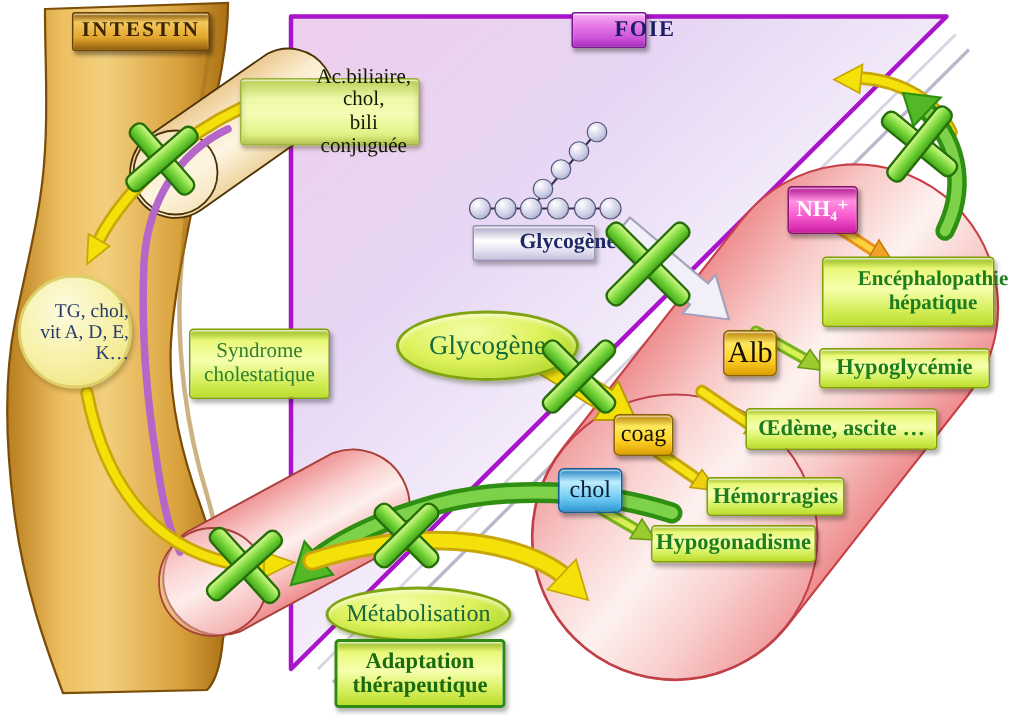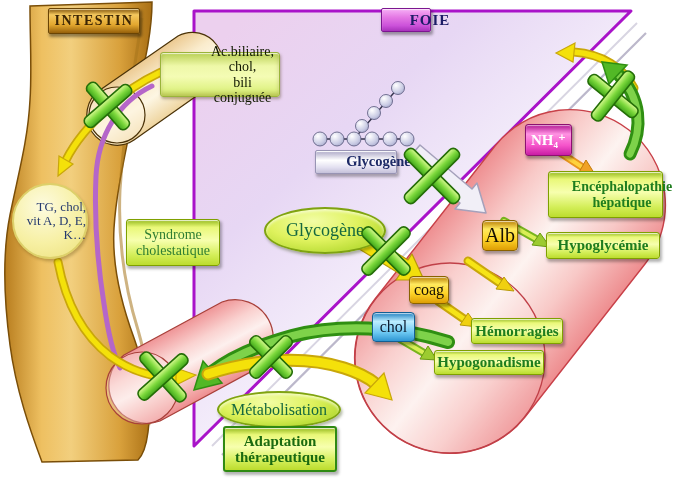--- a/index.html
+++ b/index.html
@@ -265,20 +265,23 @@
   </div>
 
   <div class="lbl rbox" style="left:548px;top:171px;width:115px;height:47px;font-size:14px;padding-left:33px;">
     <span>Encéphalopathie hépatique</span>
   </div>
 
   <div class="lbl rbox" style="left:546px;top:232px;width:114px;height:27px;font-size:15px;">
     <span>Hypoglycémie</span>
   </div>
 
+  <div class="lbl rbox" style="left:497px;top:272px;width:128px;height:28px;font-size:15px;">
+    <span>Œdème, ascite …</span>
+  </div>
 
   <div class="lbl rbox" style="left:471px;top:318px;width:92px;height:26px;font-size:15px;">
     <span>Hémorragies</span>
   </div>
 
   <div class="lbl rbox" style="left:434px;top:350px;width:110px;height:25px;font-size:15px;">
     <span>Hypogonadisme</span>
   </div>
 
   <div class="lbl ellipse" style="left:217px;top:391px;width:124px;height:37px;font-size:16px;">

